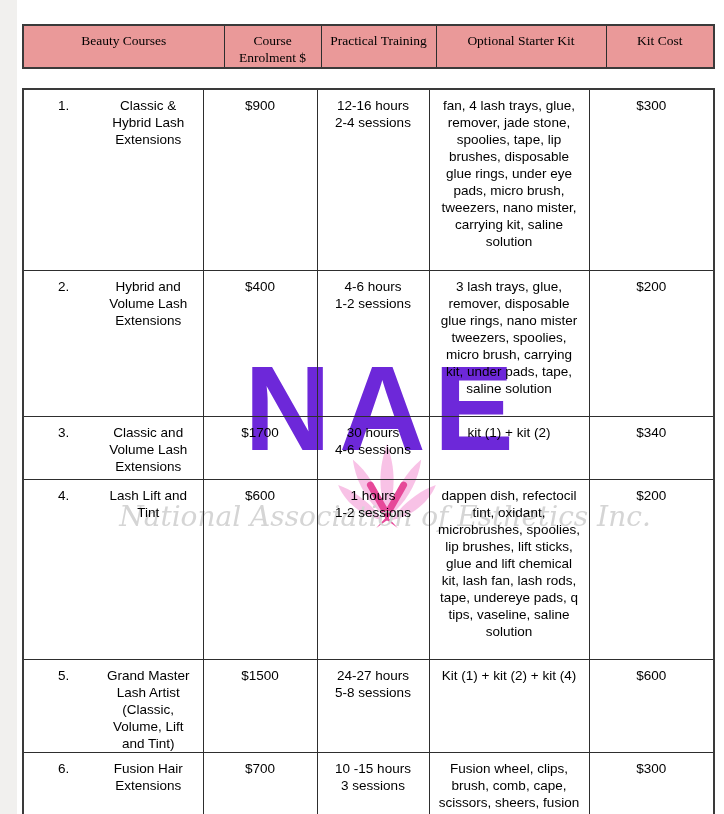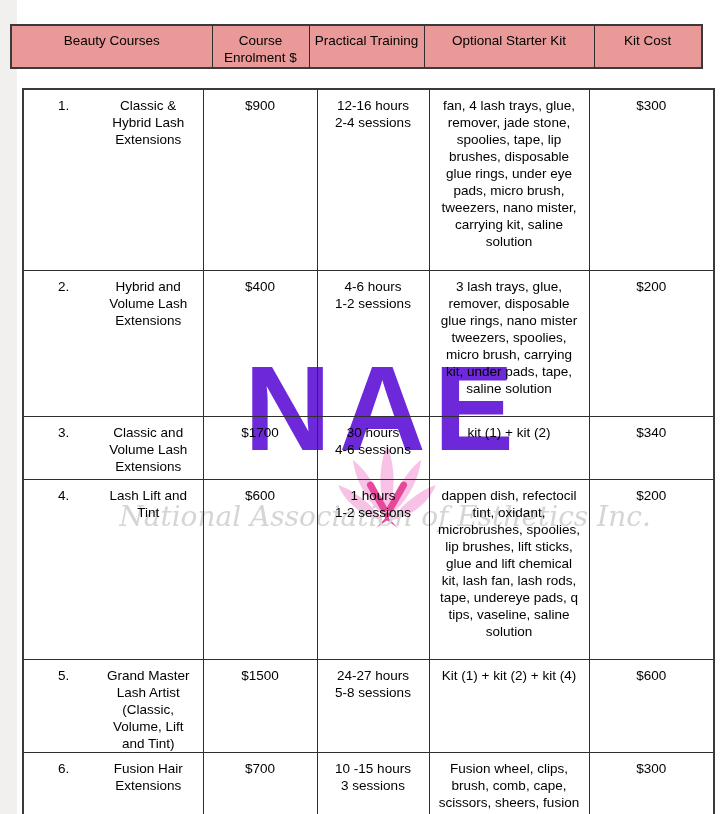--- a/index.html
+++ b/index.html
@@ -30,21 +30,21 @@
   .wm-name{
     position:absolute;top:500px;left:385px;transform:translateX(-50%);
     font-family:"DejaVu Serif","Liberation Serif",serif;
     font-style:italic;font-size:28px;color:#d5d5d5;white-space:nowrap;text-align:center;
   }
 
   
   table{border-collapse:collapse;table-layout:fixed;position:absolute;z-index:1;}
   td{vertical-align:top;text-align:center;font-size:13.5px;line-height:17px;color:#000;background:transparent;}
 
-  .header-table{left:10px;top:24px;width:691px;height:44px;}
+  .header-table{left:22px;top:24px;width:691px;height:44px;font-family:Liberation Serif, serif;}
   .header-table td{
     background:#ea9999;
     border:1px solid #2e2e2e;
     padding-top:6px;
   }
   .header-table{border:2px solid #3a3a3a;}
 
   .body-table{left:22px;top:88px;width:691px;border:2px solid #3a3a3a;}
   .body-table td{border:1px solid #2e2e2e;padding:7px 4px 0 4px;}
 

